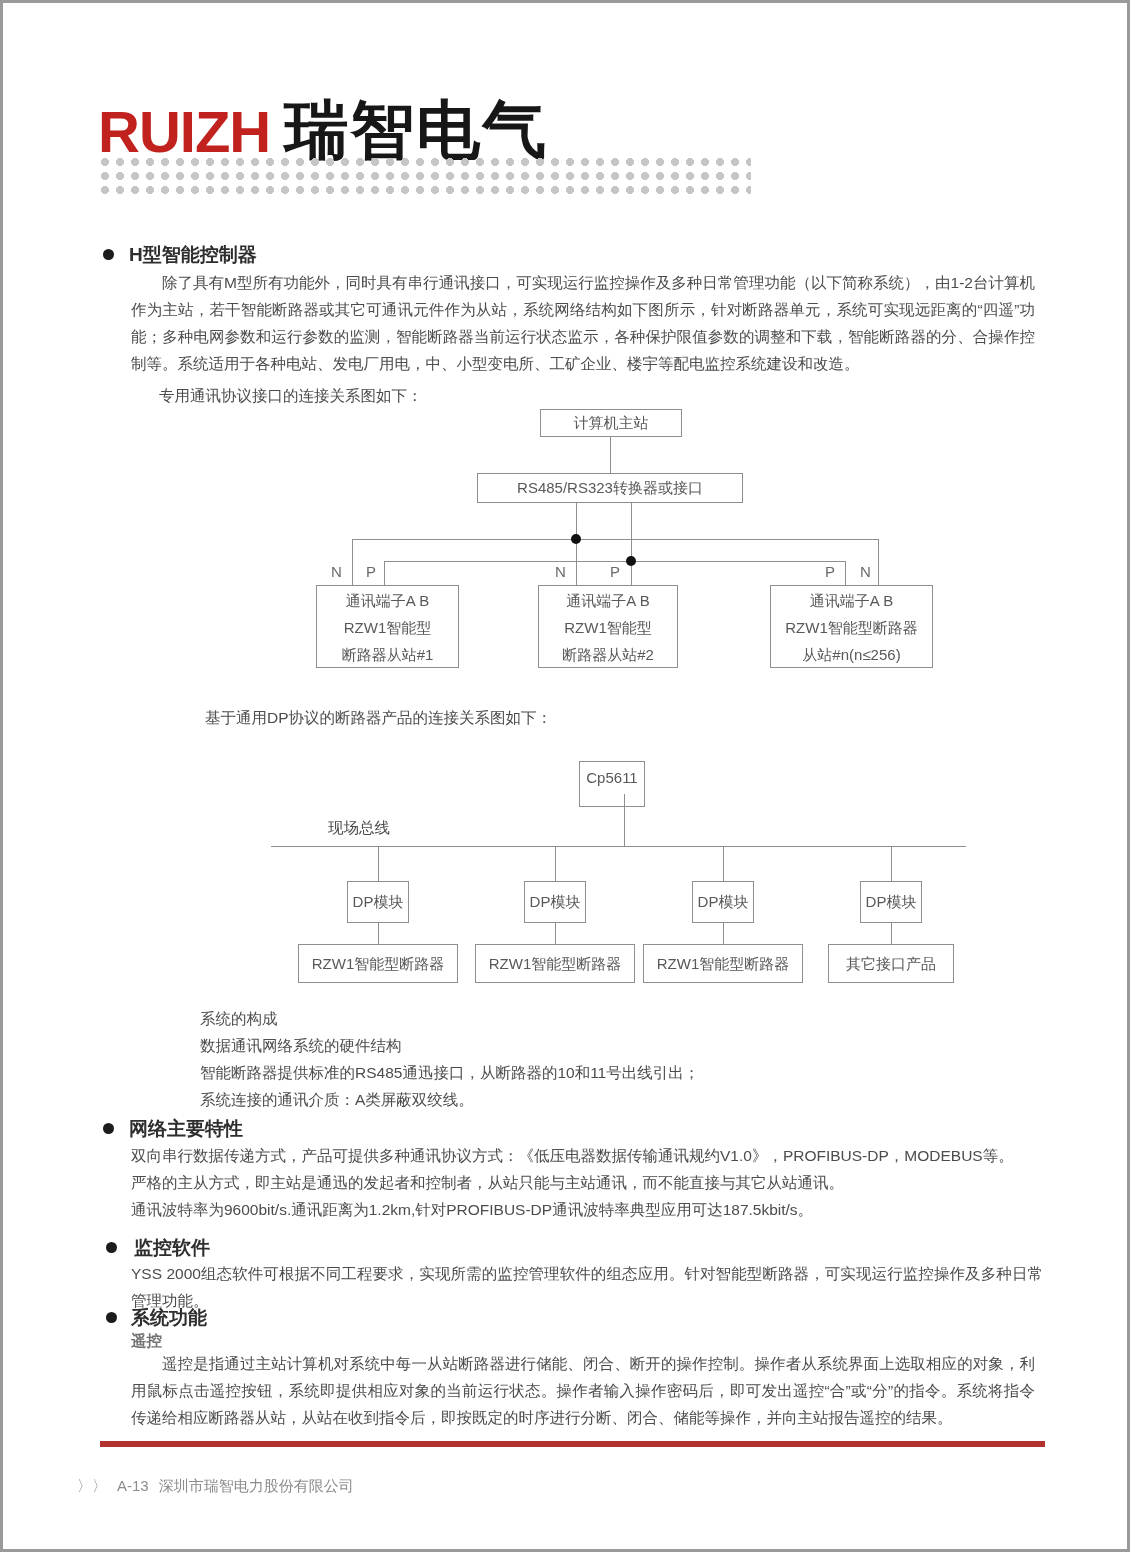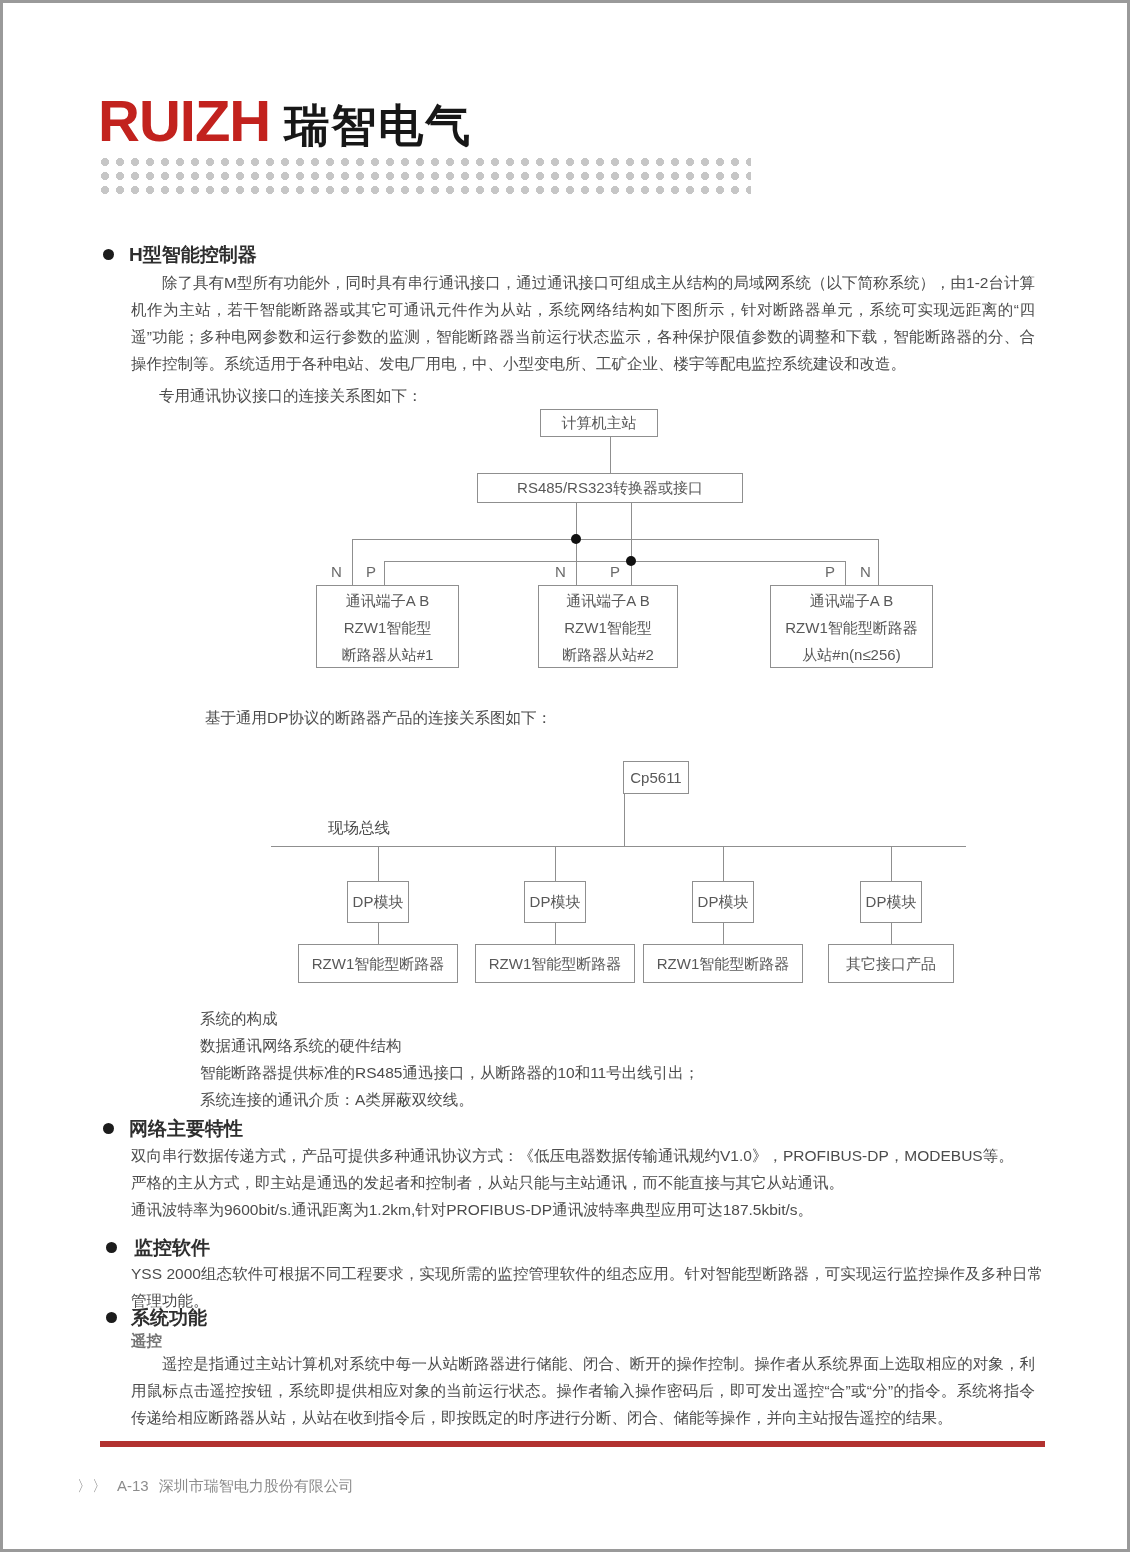--- a/index.html
+++ b/index.html
@@ -4,21 +4,21 @@
 <style>
   html,body{margin:0;padding:0;background:#6e6e6e;}
   #page{
     position:relative;width:1130px;height:1552px;background:#ffffff;
     border:3px solid #9a9a9a;box-sizing:border-box;overflow:hidden;
     font-family:"Liberation Sans","DejaVu Sans",sans-serif;
   }
   .abs{position:absolute;}
   .brand{display:flex;align-items:baseline;gap:14px;}
   .logo-latin{font-size:58px;font-weight:bold;letter-spacing:-1px;color:#C2221E;}
-  .logo-cjk{font-size:45px;font-weight:bold;color:#171717;letter-spacing:2px;}
+  .logo-cjk{font-size:64px;font-weight:bold;color:#171717;letter-spacing:2px;}
   .dots{
     background-image:radial-gradient(circle 4.2px at 7px 7px,#c6c6c6 98%,transparent 100%);
     background-size:15px 14px;
   }
   .sec-bullet{position:absolute;width:11px;height:11px;border-radius:50%;background:#1c1c1c;}
   .sec-title{position:absolute;font-weight:bold;font-size:19px;color:#2e2e2e;}
   .body-text{position:absolute;font-size:15.5px;color:#4c4c4c;line-height:27px;}
   .indent{text-indent:2em;text-align:justify;}
   .nowrap{white-space:nowrap;}
   .hline{position:absolute;height:1px;background:#8f8f8f;}
@@ -38,24 +38,24 @@
 <div id="page">
 
   <div class="abs brand" style="left:95px;top:84px;">
     <span class="logo-latin">RUIZH</span>
     <span class="logo-cjk">瑞智电气</span>
   </div>
   <div class="abs dots" style="left:95px;top:152px;width:653px;height:42px;"></div>
 
   <div class="sec-bullet" style="left:100px;top:246px;"></div>
   <div class="sec-title" style="left:126px;top:239px;">H型智能控制器</div>
-  <div class="body-text indent" style="left:128px;top:266px;width:904px;">除了具有M型所有功能外，同时具有串行通讯接口，通过通讯接口可组成主从结构的局域网系统（以下简称系统），由1-2台计算机作为主站，若干智能断路器或其它可通讯元件作为从站，系统网络结构如下图所示，针对断路器单元，系统可实现远距离的“四遥”功能；多种电网参数和运行参数的监测，智能断路器当前运行状态监示，各种保护限值参数的调整和下载，智能断路器的分、合操作控制等。系统适用于各种电站、发电厂用电，中、小型变电所、工矿企业、楼宇等配电监控系统建设和改造。</div>
+  <div class="body-text indent" style="left:128px;top:266px;width:904px;">除了具有M型所有功能外，同时具有串行通讯接口，可实现运行监控操作及多种日常管理功能（以下简称系统），由1-2台计算机作为主站，若干智能断路器或其它可通讯元件作为从站，系统网络结构如下图所示，针对断路器单元，系统可实现远距离的“四遥”功能；多种电网参数和运行参数的监测，智能断路器当前运行状态监示，各种保护限值参数的调整和下载，智能断路器的分、合操作控制等。系统适用于各种电站、发电厂用电，中、小型变电所、工矿企业、楼宇等配电监控系统建设和改造。</div>
   <div class="body-text nowrap" style="left:156px;top:379px;">专用通讯协议接口的连接关系图如下：</div>
 
-  <div class="dbox" style="left:537px;top:406px;width:118px;height:28px;line-height:26px;">计算机主站</div>
+  <div class="dbox" style="left:537px;top:406px;width:142px;height:28px;line-height:26px;">计算机主站</div>
   <div class="vline" style="left:607px;top:434px;height:36px;"></div>
   <div class="dbox" style="left:474px;top:470px;width:266px;height:30px;line-height:28px;">RS485/RS323转换器或接口</div>
 
   <div class="vline" style="left:573px;top:500px;height:82px;"></div>
   <div class="vline" style="left:628px;top:500px;height:82px;"></div>
   <div class="hline" style="left:349px;top:536px;width:526px;"></div>
   <div class="hline" style="left:381px;top:558px;width:461px;"></div>
   <div class="dot" style="left:568px;top:531px;"></div>
   <div class="dot" style="left:623px;top:553px;"></div>
   <div class="vline" style="left:349px;top:536px;height:46px;"></div>
@@ -81,21 +81,21 @@
     <div class="bl">断路器从站#2</div>
   </div>
   <div class="dbox" style="left:767px;top:582px;width:163px;height:83px;padding-top:1px;">
     <div class="bl">通讯端子A B</div>
     <div class="bl">RZW1智能型断路器</div>
     <div class="bl">从站#n(n≤256)</div>
   </div>
 
   <div class="body-text nowrap" style="left:202px;top:701px;">基于通用DP协议的断路器产品的连接关系图如下：</div>
 
-  <div class="dbox" style="left:620px;top:758px;width:66px;height:33px;line-height:31px;">Cp5611</div>
+  <div class="dbox" style="left:576px;top:758px;width:66px;height:46px;line-height:31px;">Cp5611</div>
   <div class="vline" style="left:621px;top:791px;height:52px;"></div>
   <div class="body-text nowrap" style="left:325px;top:814px;line-height:22px;">现场总线</div>
   <div class="hline" style="left:268px;top:843px;width:695px;"></div>
 
   <div class="vline" style="left:375px;top:843px;height:35px;"></div>
   <div class="vline" style="left:552px;top:843px;height:35px;"></div>
   <div class="vline" style="left:720px;top:843px;height:35px;"></div>
   <div class="vline" style="left:888px;top:843px;height:35px;"></div>
 
   <div class="dbox" style="left:344px;top:878px;width:62px;height:42px;line-height:40px;">DP模块</div>

